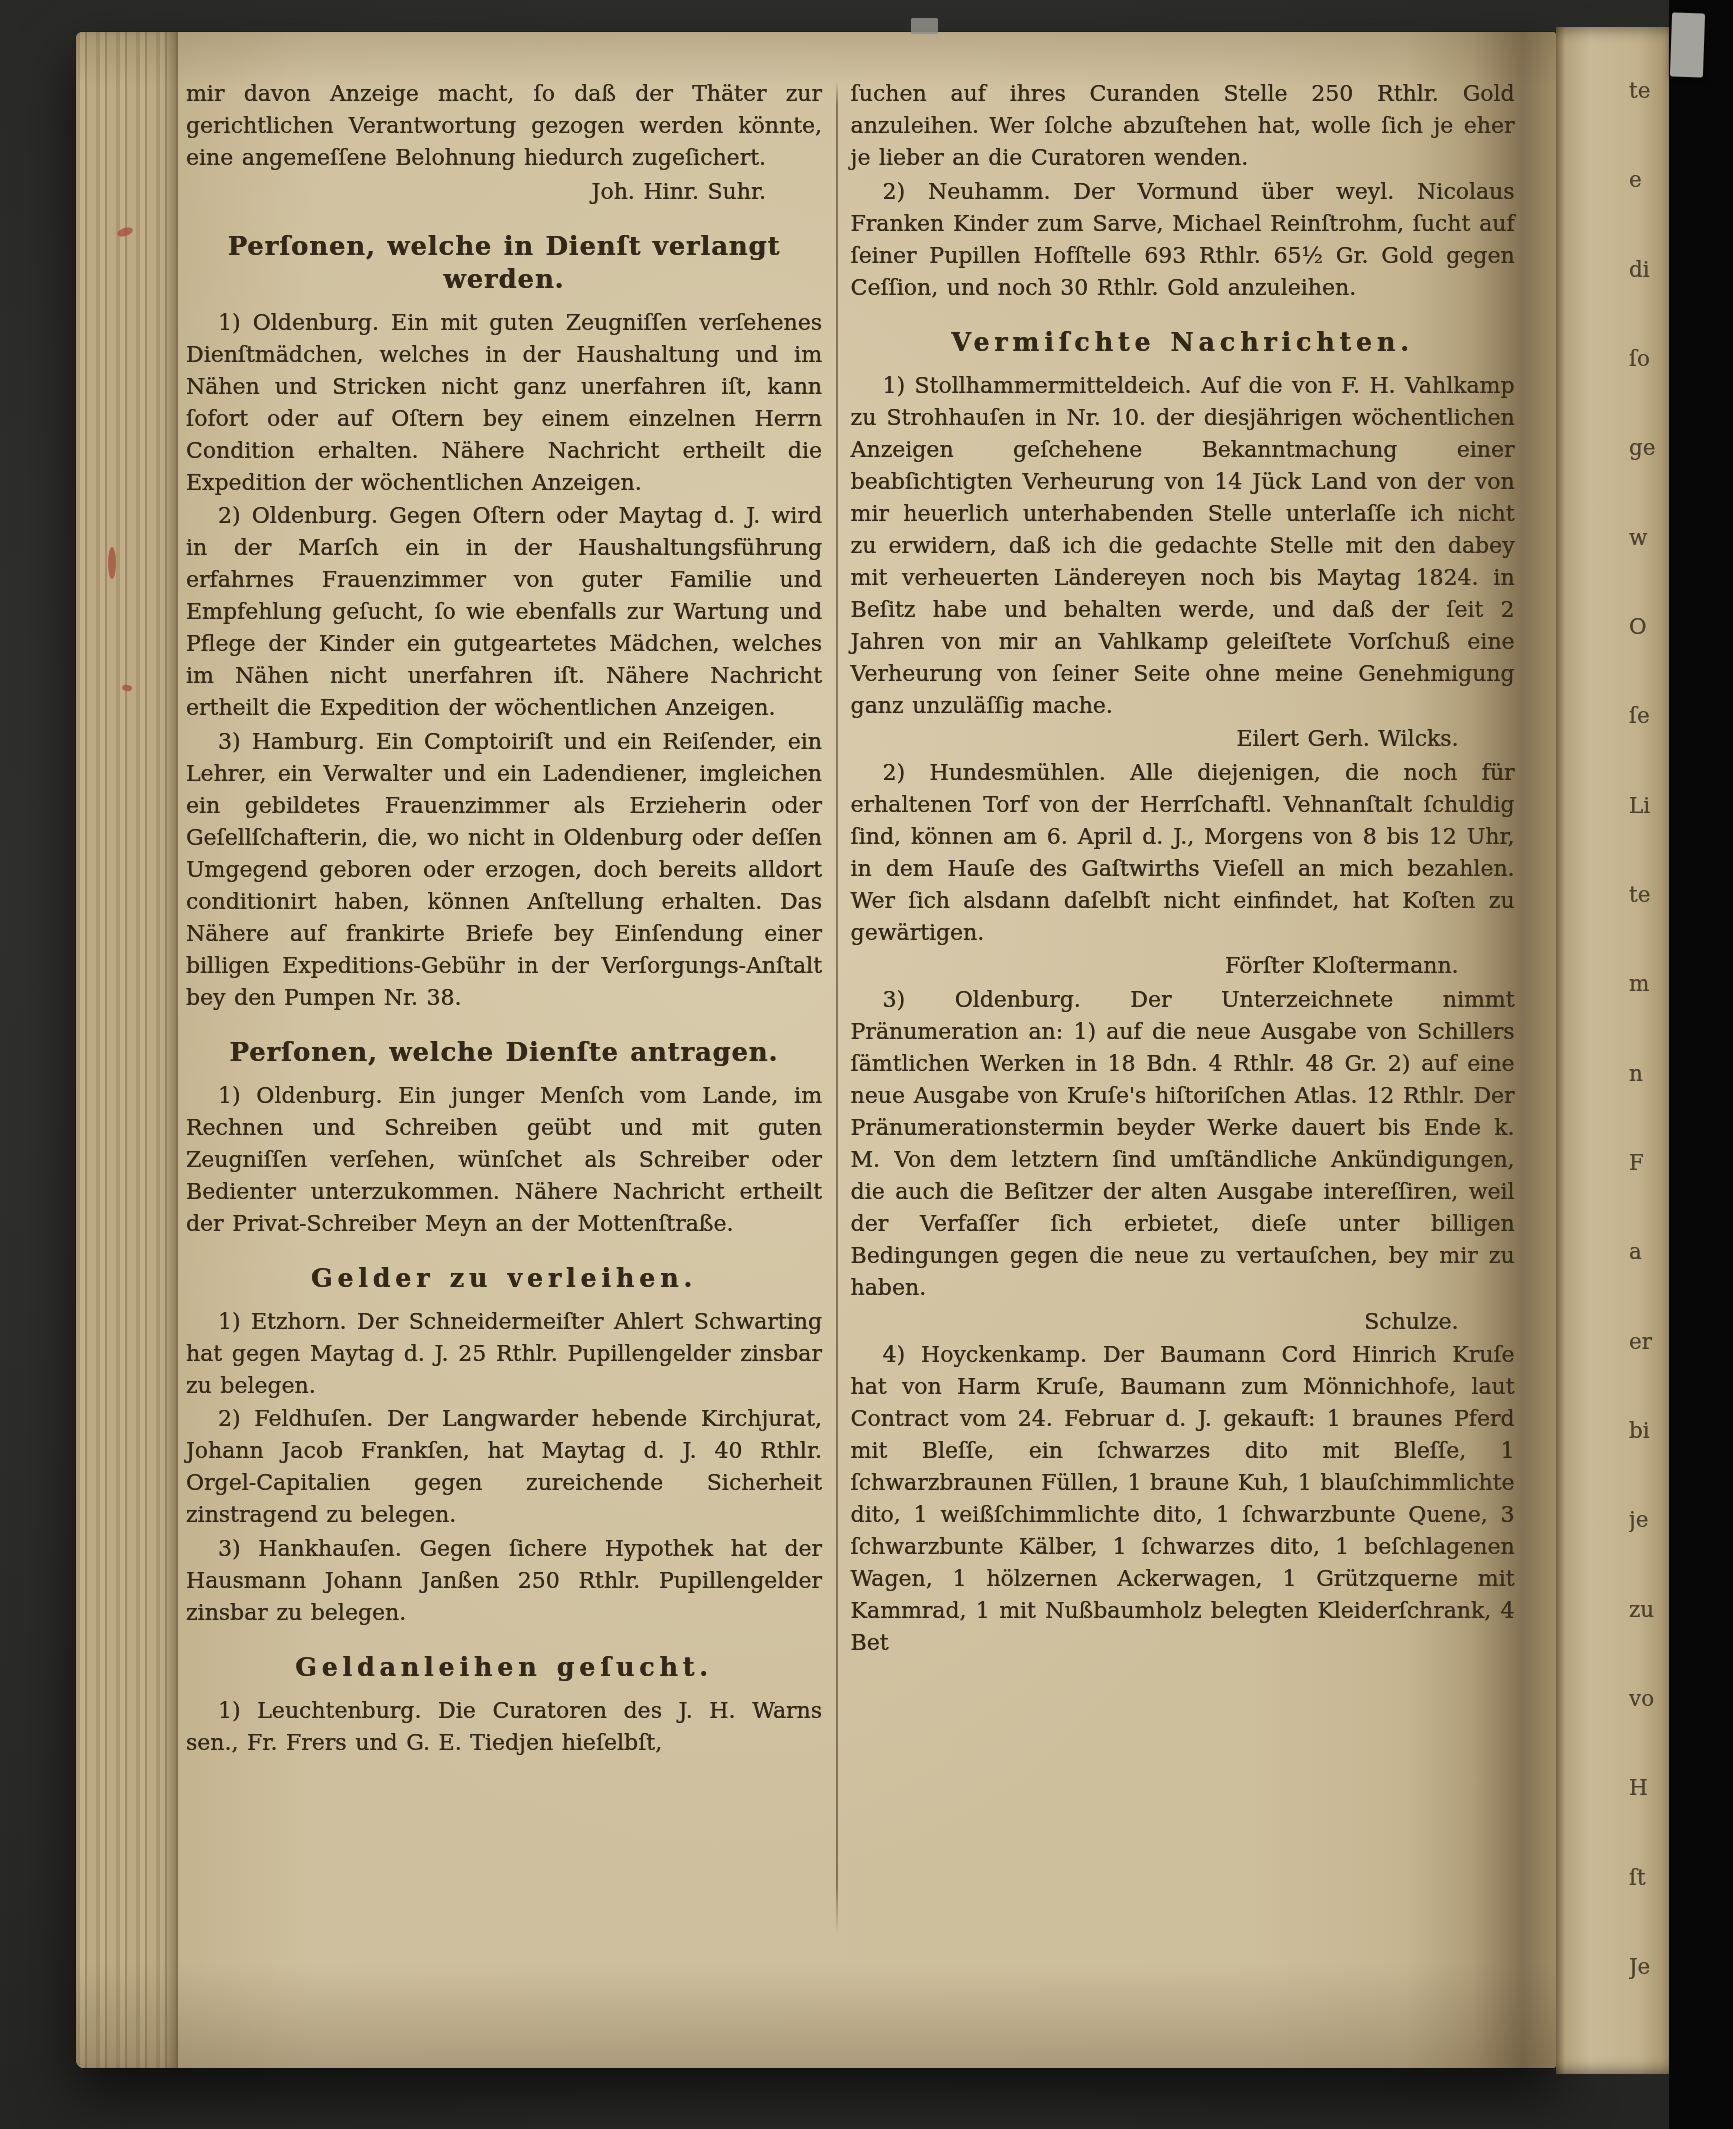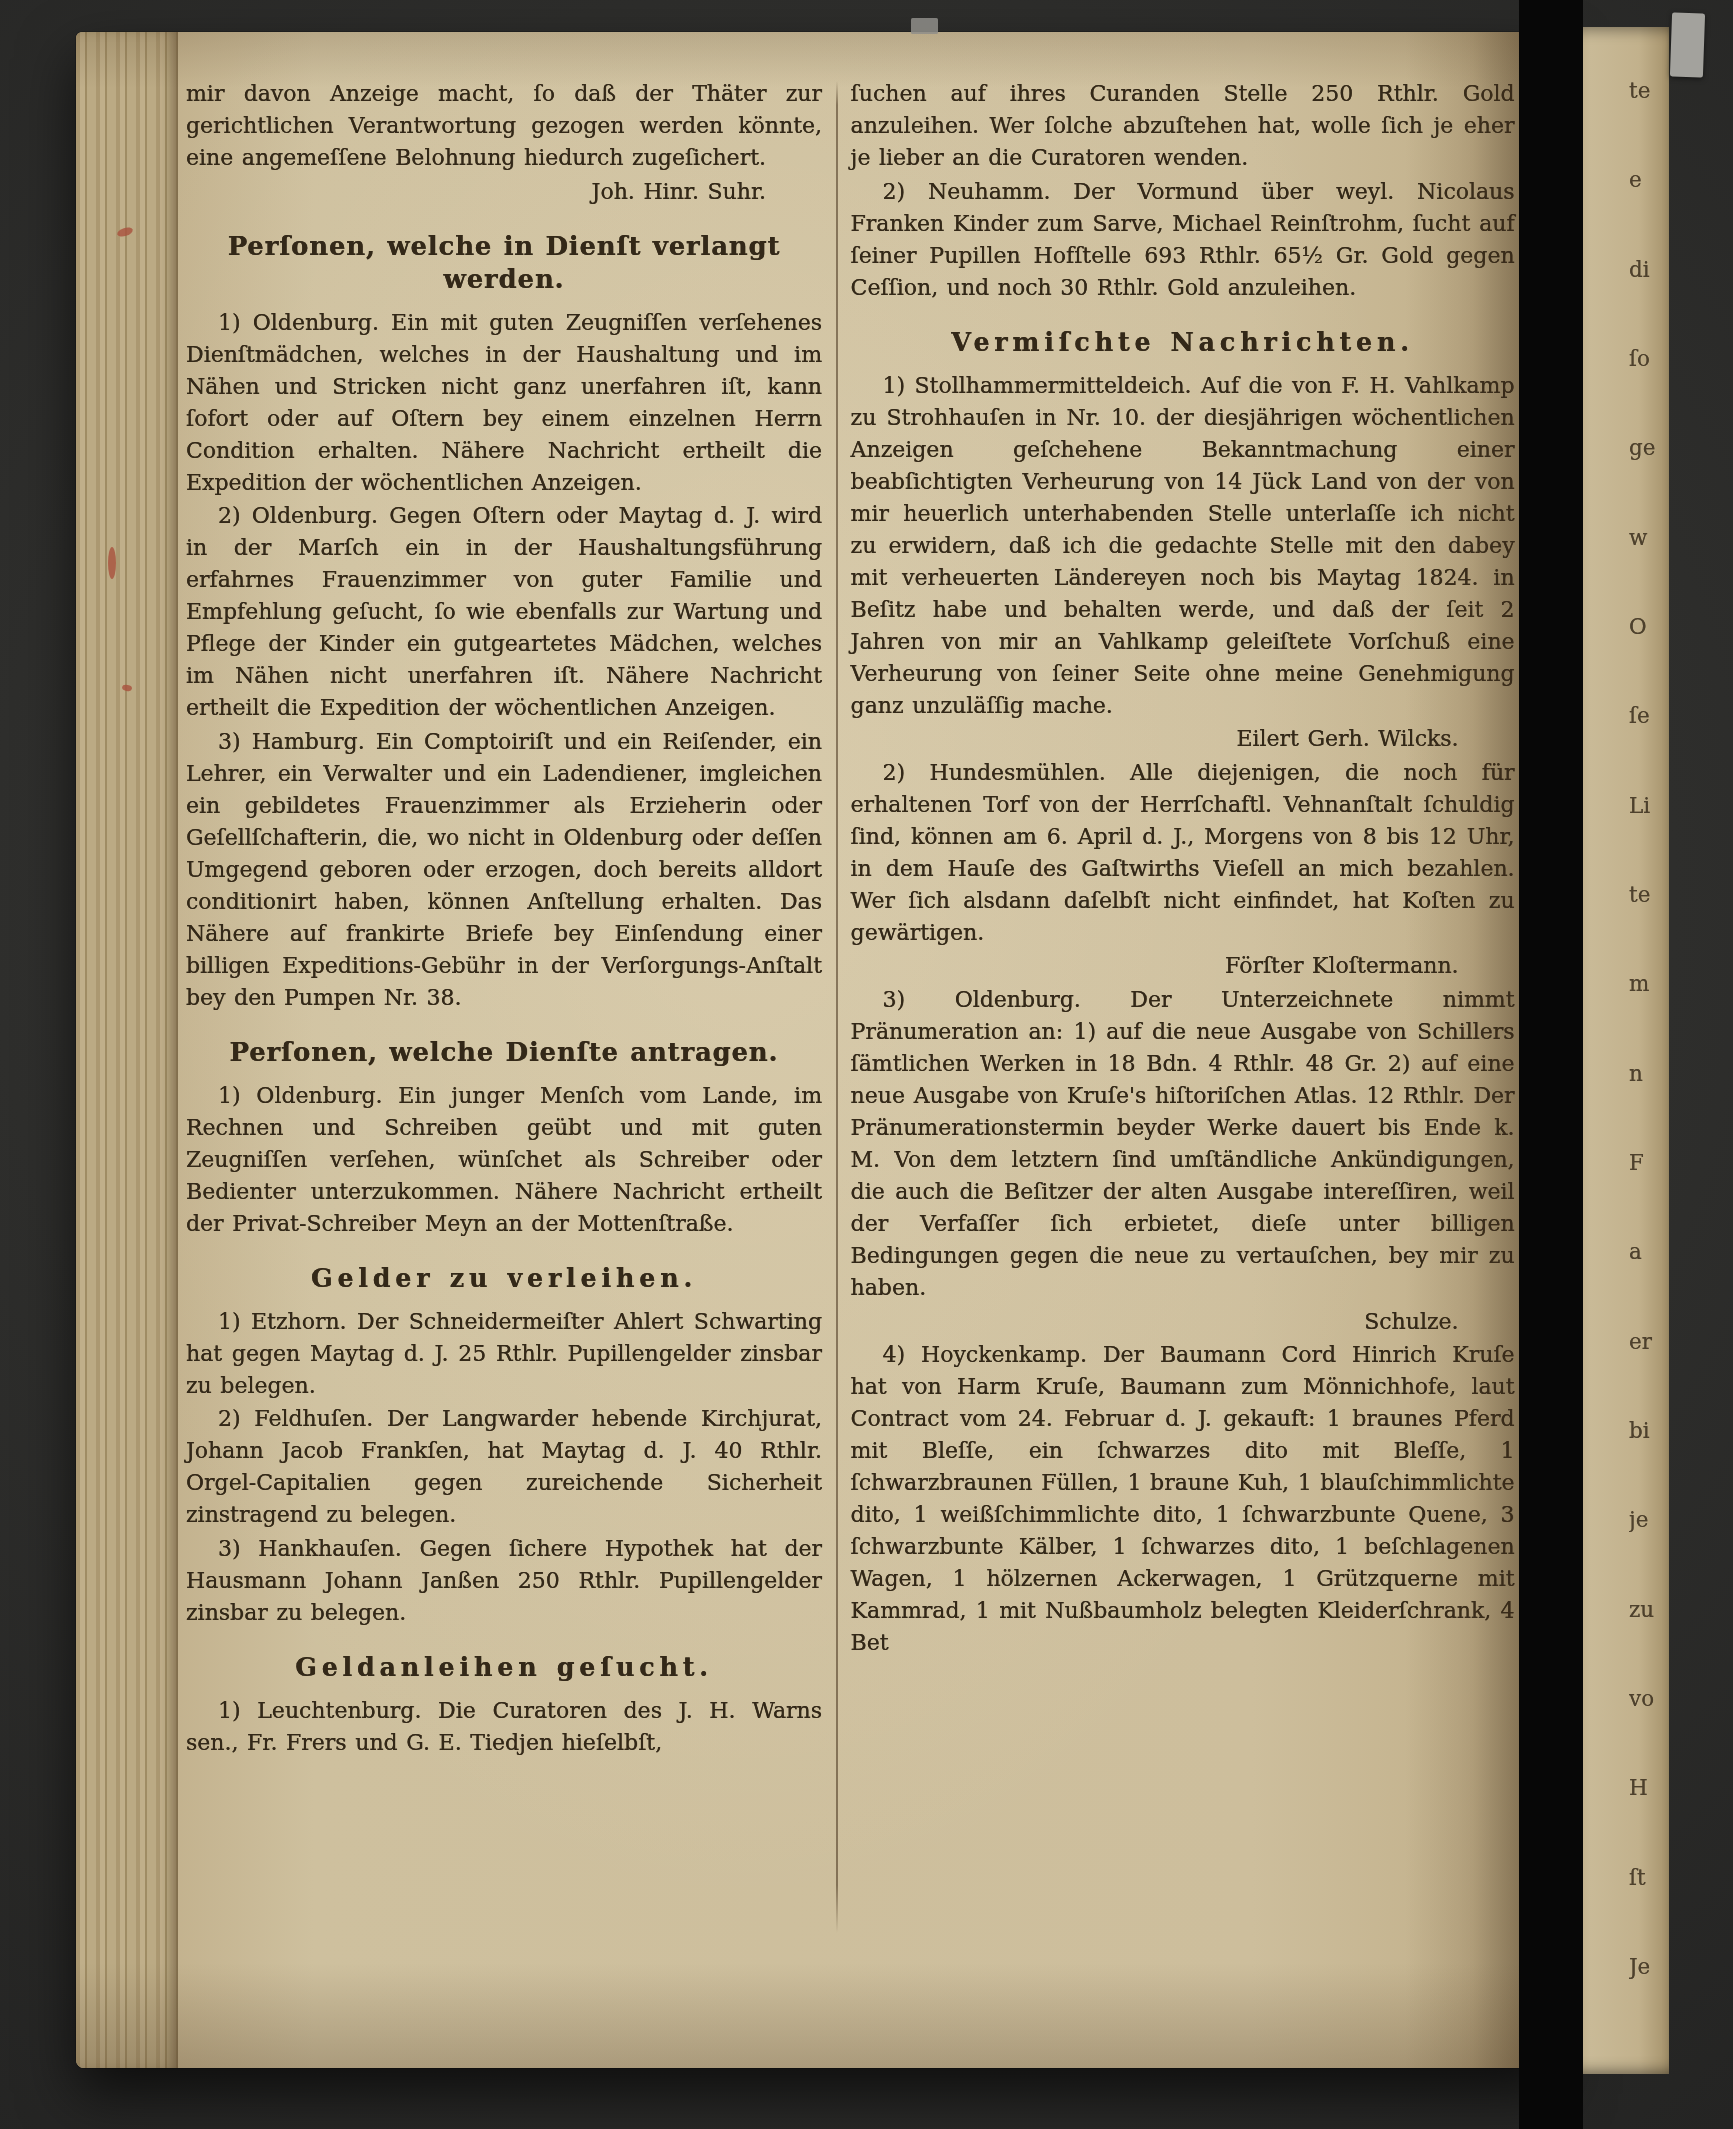--- a/index.html
+++ b/index.html
@@ -6,21 +6,21 @@
     margin: 0;
     padding: 0;
     width: 1733px;
     height: 2129px;
     overflow: hidden;
     background: radial-gradient(circle at 48% 42%, #3b3b39 0%, #2e2e2c 55%, #242423 100%);
     font-family: "DejaVu Serif", "Liberation Serif", serif;
   }
   .scan {
     position: relative;
-    width: 1583px;
+    width: 1733px;
     height: 2129px;
   }
   
   .page {
     position: absolute;
     left: 76px;
     top: 32px;
     width: 1480px;
     height: 2036px;
     background:

